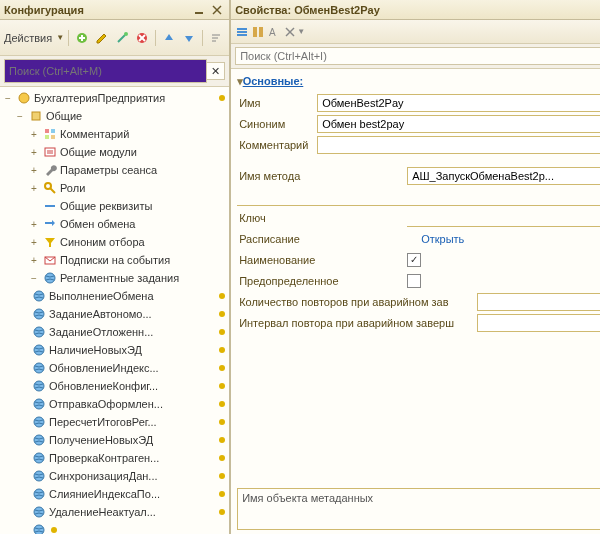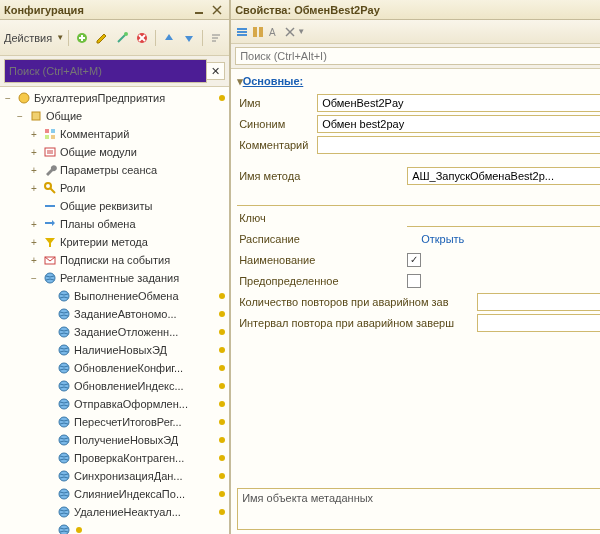--- a/index.html
+++ b/index.html
@@ -19,21 +19,21 @@
   .search-row .clr { width:18px; height:18px; border:1px solid #d0c6a6; border-left:none; background:#fffef9; display:flex; align-items:center; justify-content:center; cursor:pointer; }
   .tree { flex:1; overflow:auto; background:#fffef9; padding:2px 0; }
   .node { display:flex; align-items:center; height:18px; padding-right:4px; white-space:nowrap; }
   .node .exp { width:12px; text-align:center; color:#8a7a4a; cursor:pointer; font-size:10px; }
   .node .icon { width:16px; height:16px; margin:0 2px; display:flex; align-items:center; justify-content:center; }
   .node .label { flex:1; overflow:hidden; text-overflow:ellipsis; }
   .node .dot { width:6px; height:6px; background:#e0b400; border-radius:50%; margin-left:2px; }
   .ind0 { padding-left: 2px; }
   .ind1 { padding-left: 14px; }
   .ind2 { padding-left: 28px; }
-  .ind3 { padding-left: 42px; }
+  .ind3 { padding-left: 17px; }
   
   .right { flex:1; display:flex; flex-direction:column; }
   .splitter { width:5px; background:#ece4cc; cursor:col-resize; border-right:1px solid #c5bb9a; }
   .props-toolbar { background: linear-gradient(#f9f5ea,#efe8d2); border-bottom:1px solid #d6cdb0; height:24px; display:flex; align-items:center; padding:0 4px; gap:2px; }
   .props-search { padding:3px 4px; display:flex; align-items:center; border-bottom:1px solid #d6cdb0; }
   .props-search input { flex:1; height:18px; border:1px solid #d0c6a6; background:#fffef9; padding:0 4px; color:#888; font-size:11px; }
   .props-body { flex:1; background:#fffef9; padding:4px 6px; overflow:auto; display:flex; flex-direction:column; }
   .group-header { color:#1a5fb4; font-weight:bold; text-decoration:underline; margin:2px 0 4px 0; }
   .group-header::before { content:"▾ "; color:#8a7a4a; text-decoration:none; display:inline-block; }
   .prop-row { display:flex; align-items:center; height:21px; }
@@ -193,30 +193,30 @@
             </span>
             <span class="label">Общие реквизиты</span>
           </div>
           <div class="node ind2">
             <span class="exp">+</span>
             <span class="icon">
               <svg width="14" height="14">
                 <path d="M2 5 L9 5 L9 3 L12 6 L9 9 L9 7 L2 7 Z" fill="#4a90d6"></path>
               </svg>
             </span>
-            <span class="label">Планы обмена</span>
+            <span class="label">Обмен обмена</span>
           </div>
           <div class="node ind2">
             <span class="exp">+</span>
             <span class="icon">
               <svg width="14" height="14">
                 <path d="M2 3 L12 3 L8 8 L8 12 L6 12 L6 8 Z" fill="#e0b400"></path>
               </svg>
             </span>
-            <span class="label">Критерии метода</span>
+            <span class="label">Синоним отбора</span>
           </div>
           <div class="node ind2">
             <span class="exp">+</span>
             <span class="icon">
               <svg width="14" height="14">
                 <rect x="2" y="4" width="10" height="7" fill="#fff" stroke="#c44"></rect>
                 <path d="M2 4 L7 8 L12 4" fill="none" stroke="#c44"></path>
               </svg>
             </span>
             <span class="label">Подписки на события</span>
@@ -278,32 +278,32 @@
             <span class="dot"></span>
           </div>
           <div class="node ind3">
             <span class="exp"></span>
             <span class="icon">
               <svg width="14" height="14">
                 <circle cx="7" cy="7" r="5" fill="#7ab8e8" stroke="#3a78a8"></circle>
                 <path d="M3 5 Q7 7 11 5 M3 9 Q7 7 11 9" fill="none" stroke="#3a78a8"></path>
               </svg>
             </span>
+            <span class="label">ОбновлениеИндекс...</span>
+            <span class="dot"></span>
+          </div>
+          <div class="node ind3">
+            <span class="exp"></span>
+            <span class="icon">
+              <svg width="14" height="14">
+                <circle cx="7" cy="7" r="5" fill="#7ab8e8" stroke="#3a78a8"></circle>
+                <path d="M3 5 Q7 7 11 5 M3 9 Q7 7 11 9" fill="none" stroke="#3a78a8"></path>
+              </svg>
+            </span>
             <span class="label">ОбновлениеКонфиг...</span>
-            <span class="dot"></span>
-          </div>
-          <div class="node ind3">
-            <span class="exp"></span>
-            <span class="icon">
-              <svg width="14" height="14">
-                <circle cx="7" cy="7" r="5" fill="#7ab8e8" stroke="#3a78a8"></circle>
-                <path d="M3 5 Q7 7 11 5 M3 9 Q7 7 11 9" fill="none" stroke="#3a78a8"></path>
-              </svg>
-            </span>
-            <span class="label">ОбновлениеИндекс...</span>
             <span class="dot"></span>
           </div>
           <div class="node ind3">
             <span class="exp"></span>
             <span class="icon">
               <svg width="14" height="14">
                 <circle cx="7" cy="7" r="5" fill="#7ab8e8" stroke="#3a78a8"></circle>
                 <path d="M3 5 Q7 7 11 5 M3 9 Q7 7 11 9" fill="none" stroke="#3a78a8"></path>
               </svg>
             </span>

